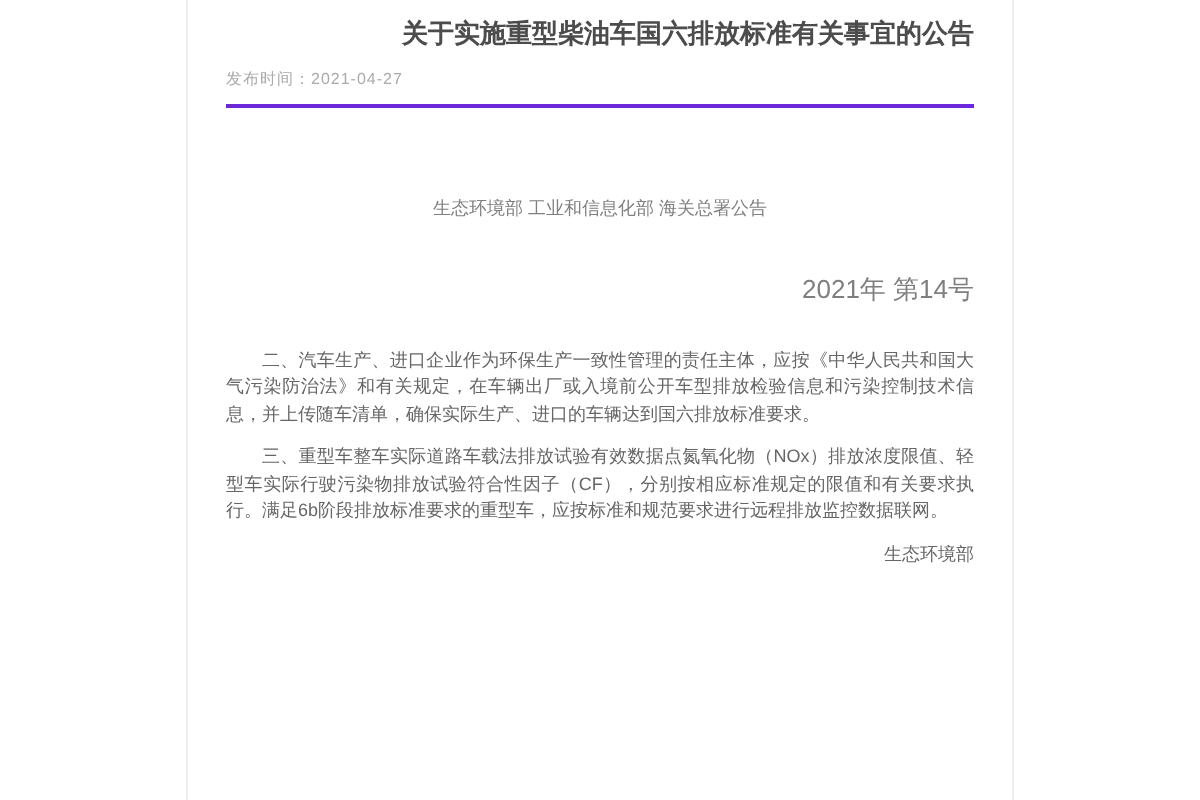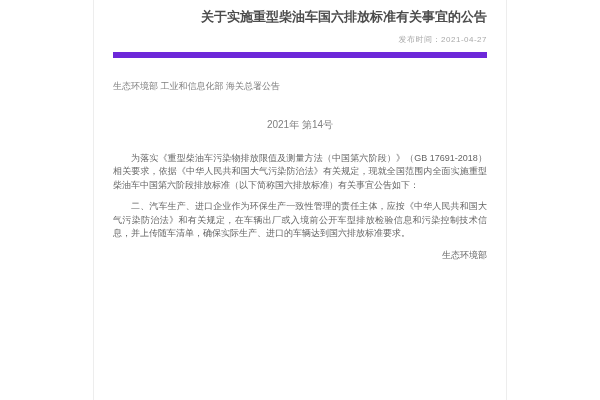--- a/index.html
+++ b/index.html
@@ -25,37 +25,37 @@
   }
   .doc-title {
     font-size: 13px;
     font-weight: bold;
     color: #4c4c4c;
     text-align: right;
     line-height: 17px;
     margin-top: 2px;
   }
   .meta-line {
-    text-align: right;
+    text-align: left;
     font-size: 8px;
     color: #aaaaaa;
     margin-top: 7px;
     padding-bottom: 7px;
-    border-bottom: 6px solid #6d28d9;
+    border-bottom: 2px solid #6d28d9;
     letter-spacing: 0.5px;
   }
   .agencies-line {
-    text-align: left;
+    text-align: center;
     font-size: 9px;
     color: #7f7f7f;
-    margin-top: 22px;
+    margin-top: 44px;
   }
   .issue-number {
-    text-align: center;
-    font-size: 10px;
+    text-align: right;
+    font-size: 13px;
     color: #7f7f7f;
     margin-top: 25px;
   }
   .doc-body {
     margin-top: 20px;
     font-size: 9px;
     color: #666666;
     line-height: 13.5px;
     text-align: justify;
   }
@@ -86,22 +86,22 @@
 
   <div class="meta-line">
     <span>发布时间：</span><span>2021-04-27</span>
   </div>
 
   <div class="agencies-line">生态环境部 工业和信息化部 海关总署公告</div>
 
   <div class="issue-number">2021年  第14号</div>
 
   <div class="doc-body">
-    <p>为落实《重型柴油车污染物排放限值及测量方法（中国第六阶段）》（GB 17691-2018）相关要求，依据《中华人民共和国大气污染防治法》有关规定，现就全国范围内全面实施重型柴油车中国第六阶段排放标准（以下简称国六排放标准）有关事宜公告如下：</p>
     <p>二、汽车生产、进口企业作为环保生产一致性管理的责任主体，应按《中华人民共和国大气污染防治法》和有关规定，在车辆出厂或入境前公开车型排放检验信息和污染控制技术信息，并上传随车清单，确保实际生产、进口的车辆达到国六排放标准要求。</p>
+    <p>三、重型车整车实际道路车载法排放试验有效数据点氮氧化物（NOx）排放浓度限值、轻型车实际行驶污染物排放试验符合性因子（CF），分别按相应标准规定的限值和有关要求执行。满足6b阶段排放标准要求的重型车，应按标准和规范要求进行远程排放监控数据联网。</p>
   </div>
 
 
   <div class="signature-block">
     <div>生态环境部</div>
 
   </div>
 
 </div>
 

